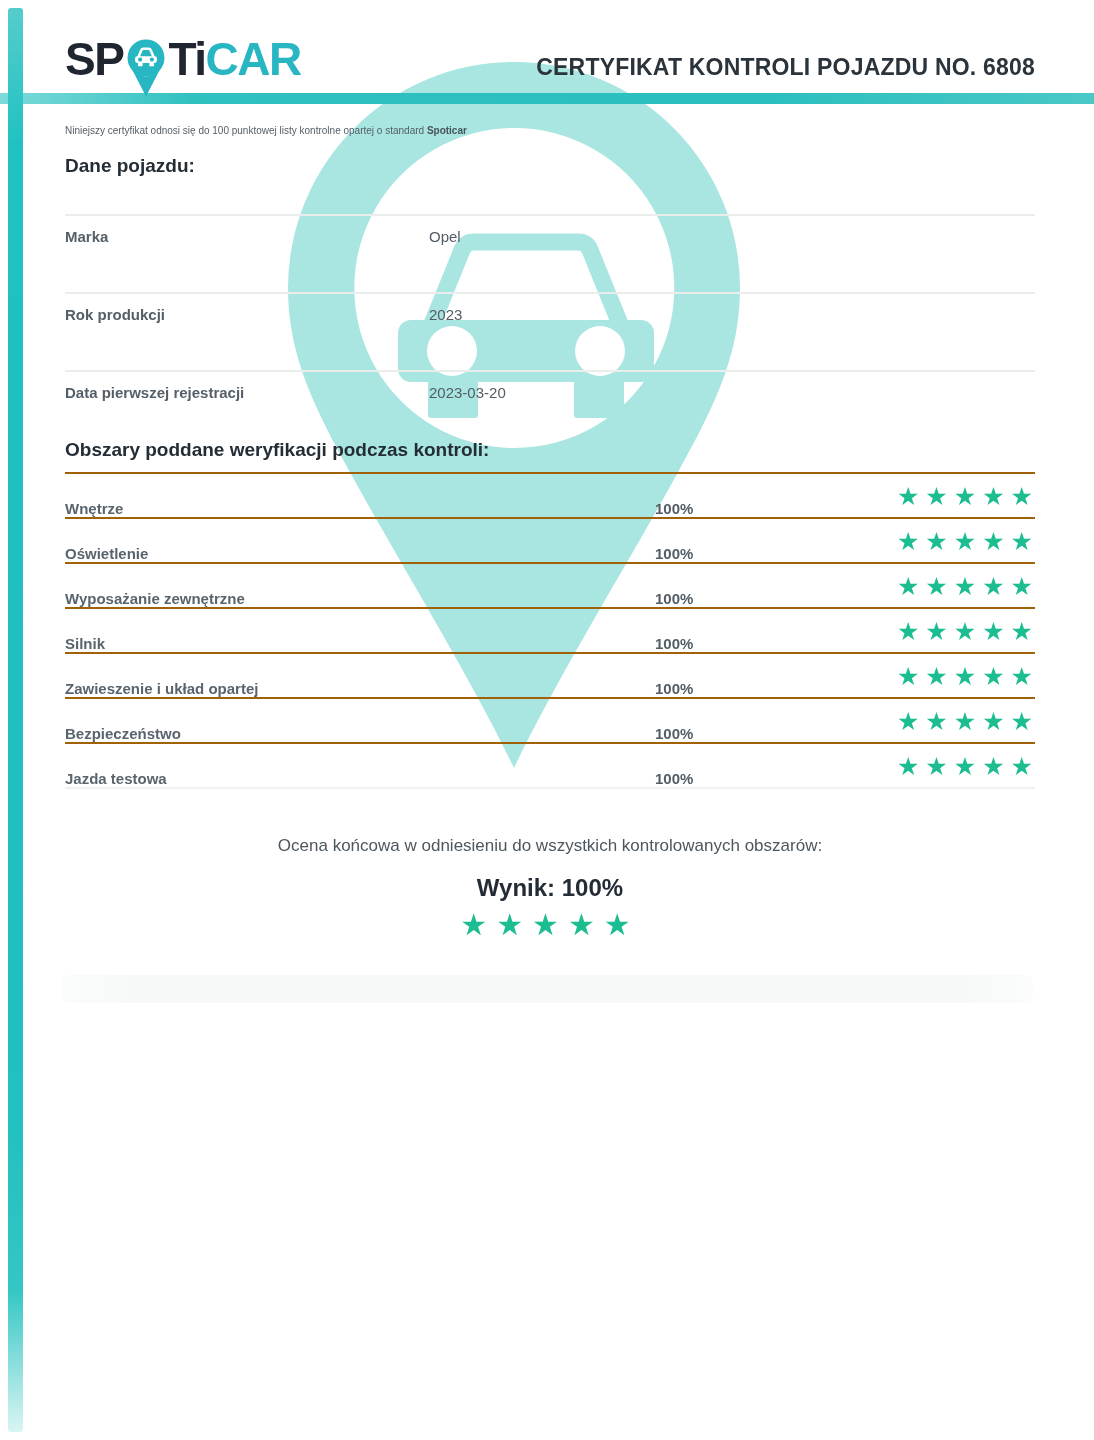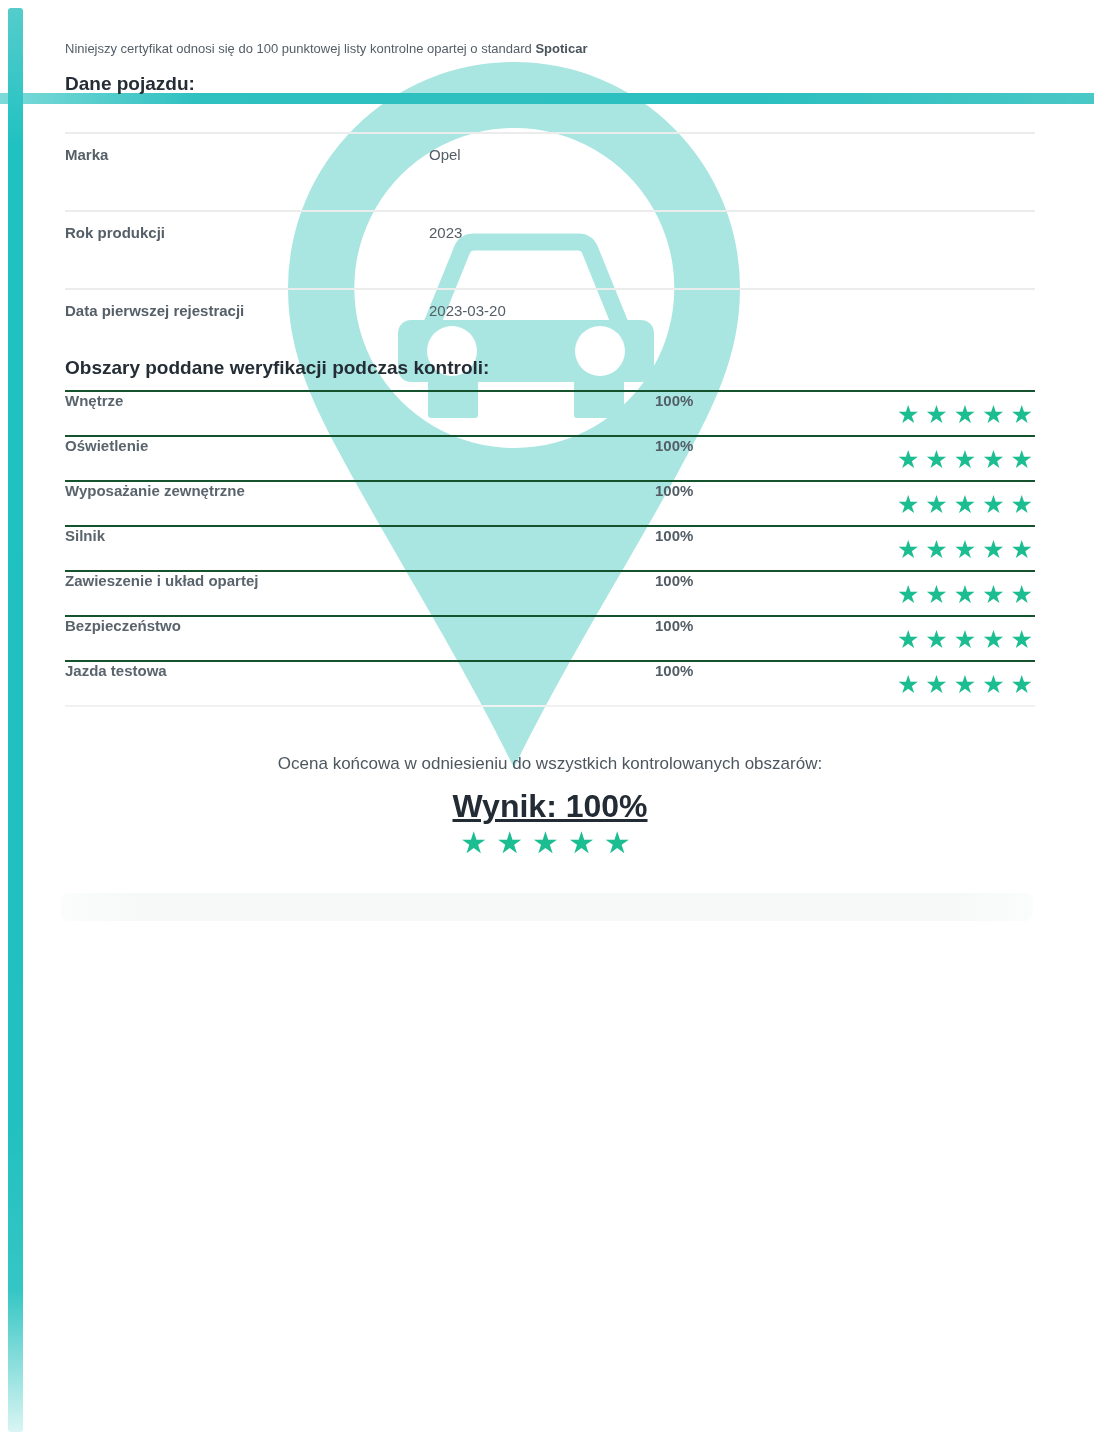--- a/index.html
+++ b/index.html
@@ -33,21 +33,21 @@
     padding:36px 59px 0 65px;
   }
   .header-row{height:57px;display:flex;justify-content:space-between;align-items:flex-start;}
   .logo{display:flex;align-items:flex-start;line-height:1;}
   .logo .sp,.logo .ti{font-size:46px;font-weight:800;letter-spacing:-1.5px;color:#20262f;}
   .logo .car{font-size:46px;font-weight:800;letter-spacing:-1.5px;color:#27b6c2;}
   .logo svg{margin:2px 1px 0 2px;}
   .doc-title{
     margin-top:18px;font-size:23px;font-weight:700;color:#2b333b;letter-spacing:.2px;
   }
-  .subtitle{margin-top:4px;font-size:13px;line-height:18px;color:#545e67;}
+  .subtitle{margin-top:29px;font-size:10px;line-height:18px;color:#545e67;}
   .subtitle b{color:#49535c;}
   .section-heading{margin-top:14px;font-size:19px;line-height:24px;font-weight:700;color:#242d35;}
   .section-heading.second{margin-top:26px;}
 
   
   .vtable{margin-top:2px;}
   .vrow{
     position:relative;height:40px;border-top:2px solid #ebecec;
     display:flex;align-items:center;margin-top:36px;
   }
@@ -57,36 +57,36 @@
   
   .itable{margin-top:10px;}
   .ihead{
     position:relative;height:38px;border-top:2px solid #ebecec;
     display:flex;align-items:center;
   }
   .ihead .col-area{font-size:15px;font-weight:700;color:#49535c;}
   .ihead .col-score{position:absolute;left:590px;font-size:15px;font-weight:700;color:#49535c;}
   .ihead .col-result{position:absolute;right:0;font-size:15px;font-weight:700;color:#49535c;}
   .irow{
-    position:relative;height:43px;border-top:2px solid #14532d;
-    display:flex;align-items:flex-start;
+    position:relative;height:43px;border-top:2px solid #a16207;
+    display:flex;align-items:flex-end;
   }
   .irow:last-child{border-bottom:2px solid #f0f1f1;}
   .iarea{font-size:15px;font-weight:700;color:#5a646d;}
   .iscore{position:absolute;left:590px;font-size:15px;font-weight:700;color:#535d66;}
   .istars{
     position:absolute;right:-4px;top:50%;transform:translateY(-50%);
     font-size:25px;letter-spacing:6px;color:#1dbd92;
     font-family:"DejaVu Sans",sans-serif;line-height:1;
   }
 
   
   .summary{margin-top:46px;text-align:center;}
   .summary-caption{font-size:17px;line-height:22px;color:#4d575f;}
-  .summary-result{margin-top:16px;font-size:32px;line-height:30px;font-weight:700;color:#232c34;text-decoration:underline;}
+  .summary-result{margin-top:16px;font-size:24px;line-height:30px;font-weight:700;color:#232c34;}
   .summary-stars{
     margin-top:4px;font-size:30px;line-height:36px;letter-spacing:9px;color:#1dbd92;
     font-family:"DejaVu Sans",sans-serif;
   }
   .faint-band{
     margin:32px 2px 0 -4px;height:28px;border-radius:8px;
     background:linear-gradient(90deg,#fbfcfc,#f7f8f8 8%,#f7f8f8 92%,#fbfcfc);
   }
 </style>
 </head>
@@ -110,20 +110,38 @@
     <rect x="288" y="322" width="50" height="38" rx="3" fill="#a9e6e1"></rect>
     <circle cx="166" cy="293" r="25" fill="#ffffff"></circle>
     <circle cx="314" cy="293" r="25" fill="#ffffff"></circle>
   </g>
 </svg>
 
 <div class="divider-bar"></div>
 
 <div class="content">
 
+  <div class="header-row">
+    <div class="logo">
+      <span class="sp">SP</span>
+      <svg width="42" height="60" viewBox="0 0 100 140" xmlns="http://www.w3.org/2000/svg">
+        <circle cx="50" cy="46" r="44" fill="#27b6c2"></circle>
+        <path d="M50,138 L16,72 Q32,90 50,90 Q68,90 84,72 Z" fill="#27b6c2"></path>
+        <path d="M32,44 L39,27 Q40,24 44,24 L56,24 Q60,24 61,27 L68,44" fill="none" stroke="#ffffff" stroke-width="6" stroke-linejoin="round" stroke-linecap="round"></path>
+        <rect x="24" y="42" width="52" height="16" rx="5" fill="#ffffff"></rect>
+        <rect x="31" y="57" width="11" height="9" rx="2" fill="#ffffff"></rect>
+        <rect x="58" y="57" width="11" height="9" rx="2" fill="#ffffff"></rect>
+        <circle cx="36" cy="50" r="5" fill="#27b6c2"></circle>
+        <circle cx="64" cy="50" r="5" fill="#27b6c2"></circle>
+      </svg>
+      <span class="ti">Ti</span>
+      <span class="car">CAR</span>
+    </div>
+    <div class="doc-title">CERTYFIKAT KONTROLI POJAZDU NO. 6808</div>
+  </div>
 
   <div class="subtitle"><span>Niniejszy certyfikat odnosi się do 100 punktowej listy kontrolne opartej o standard </span><b>Spoticar</b></div>
 
   <div class="section-heading">Dane pojazdu:</div>
 
   <div class="vtable">
     <div class="vrow">
       <span class="vlabel">Marka</span>
       <span class="vvalue">Opel</span>
     </div>

